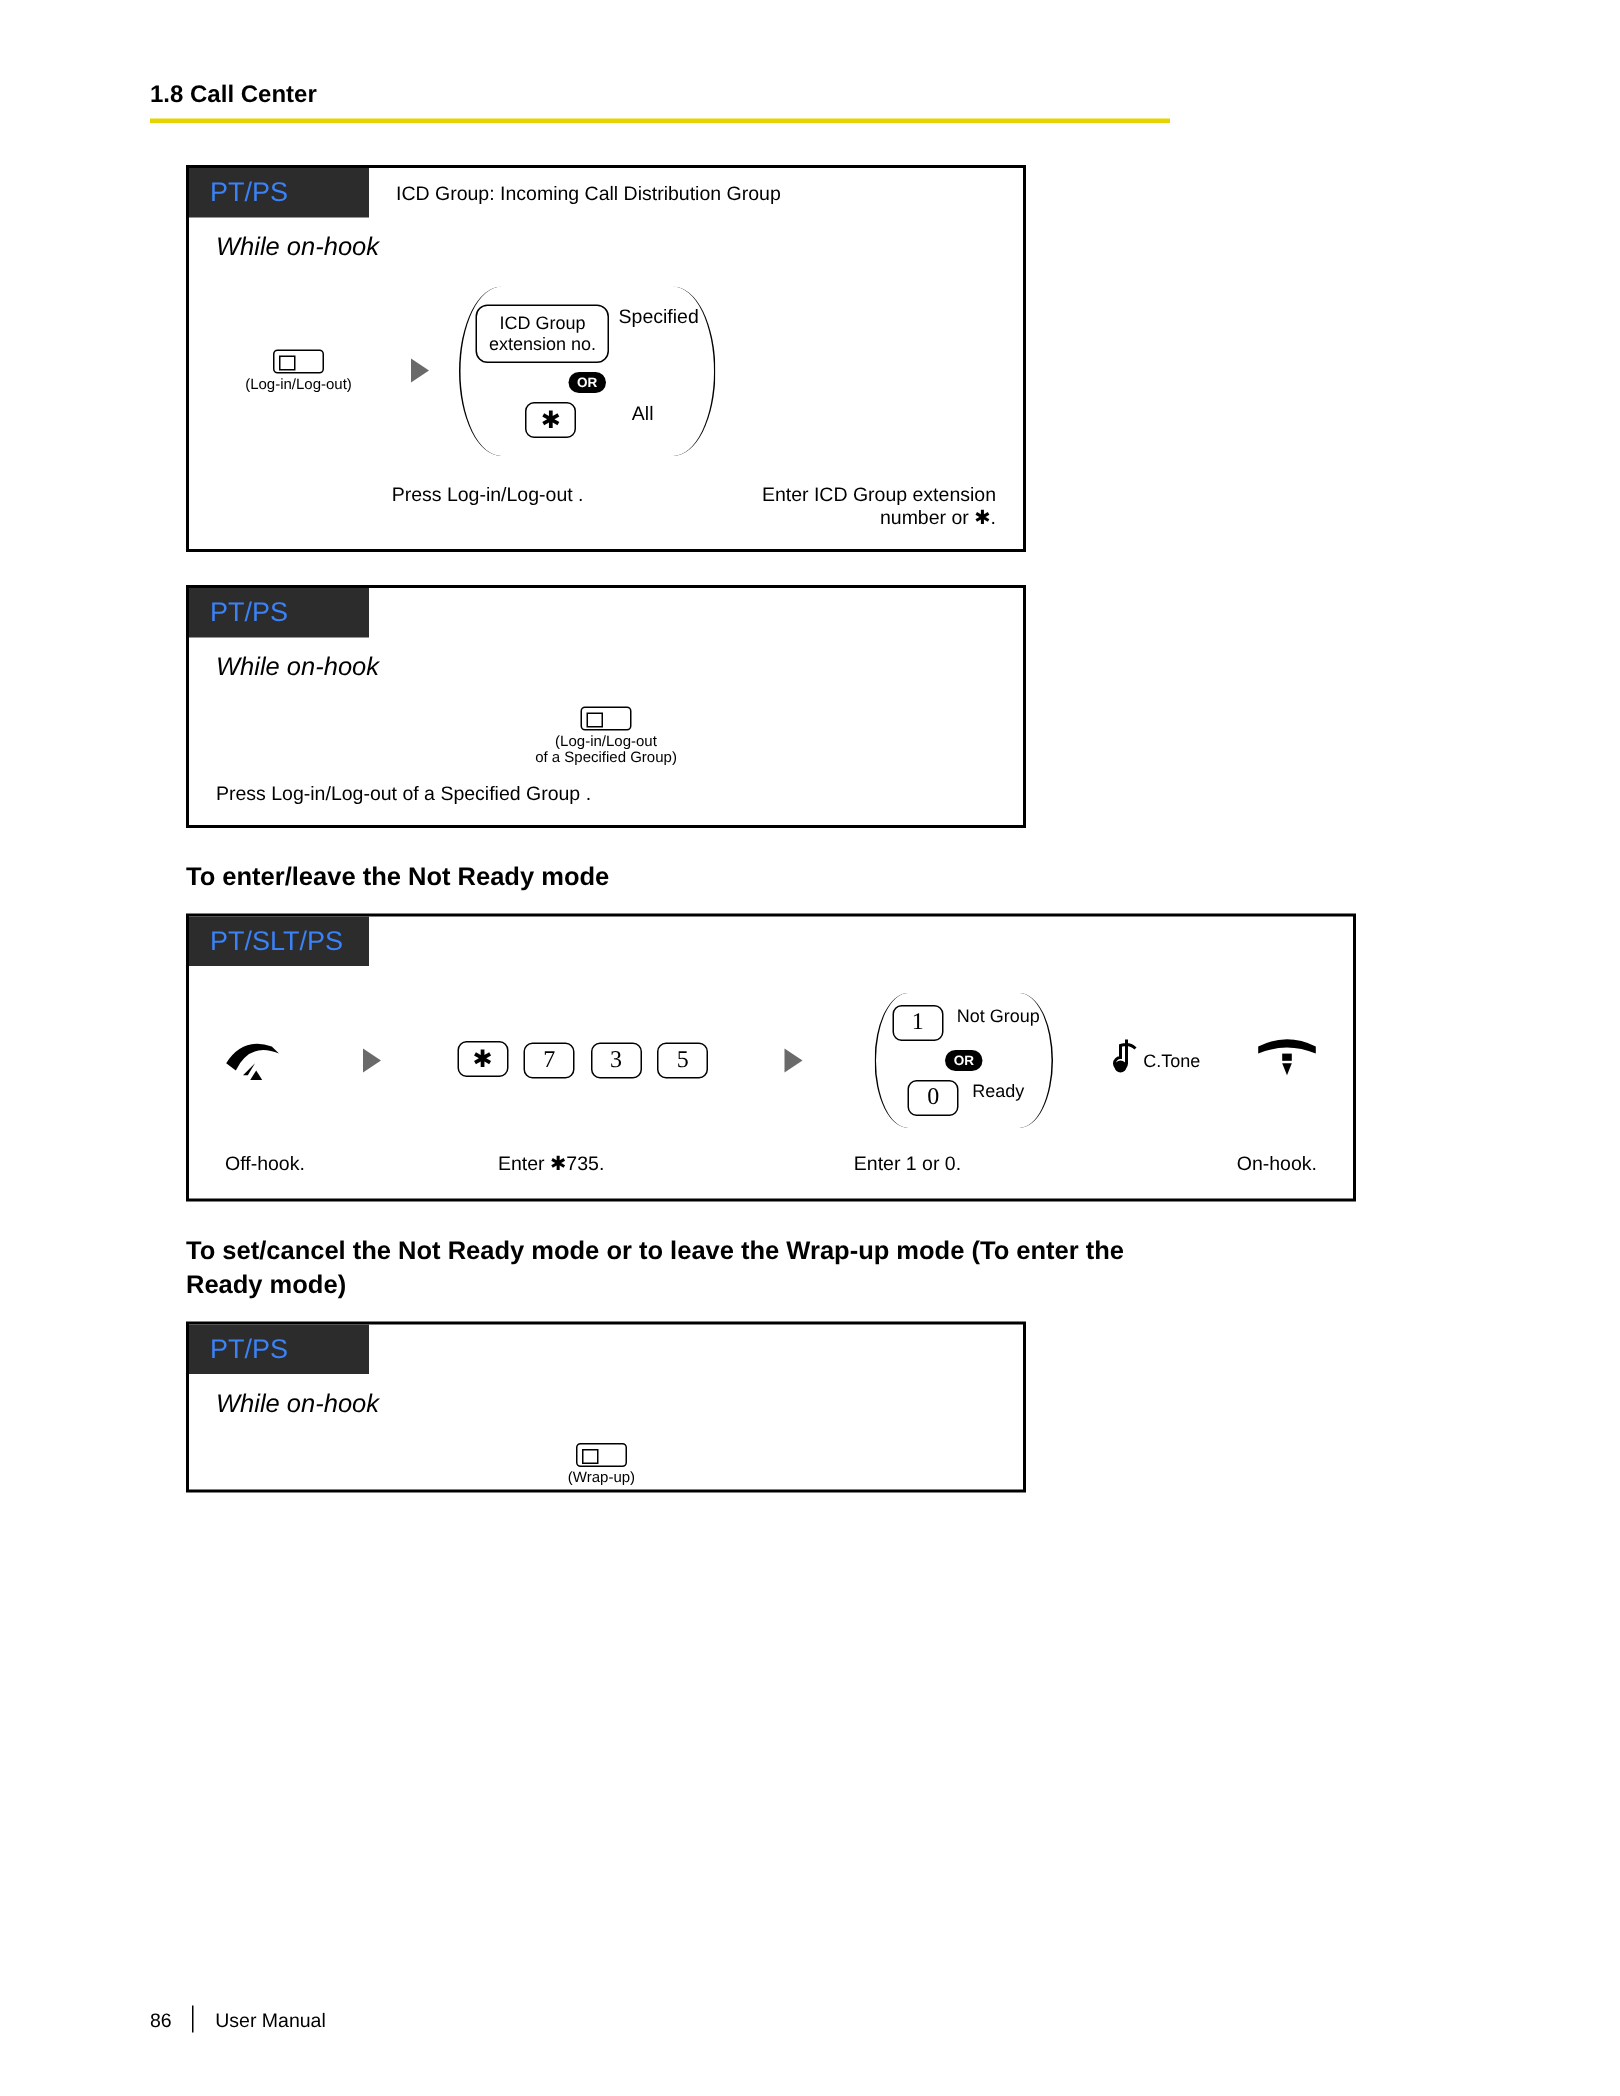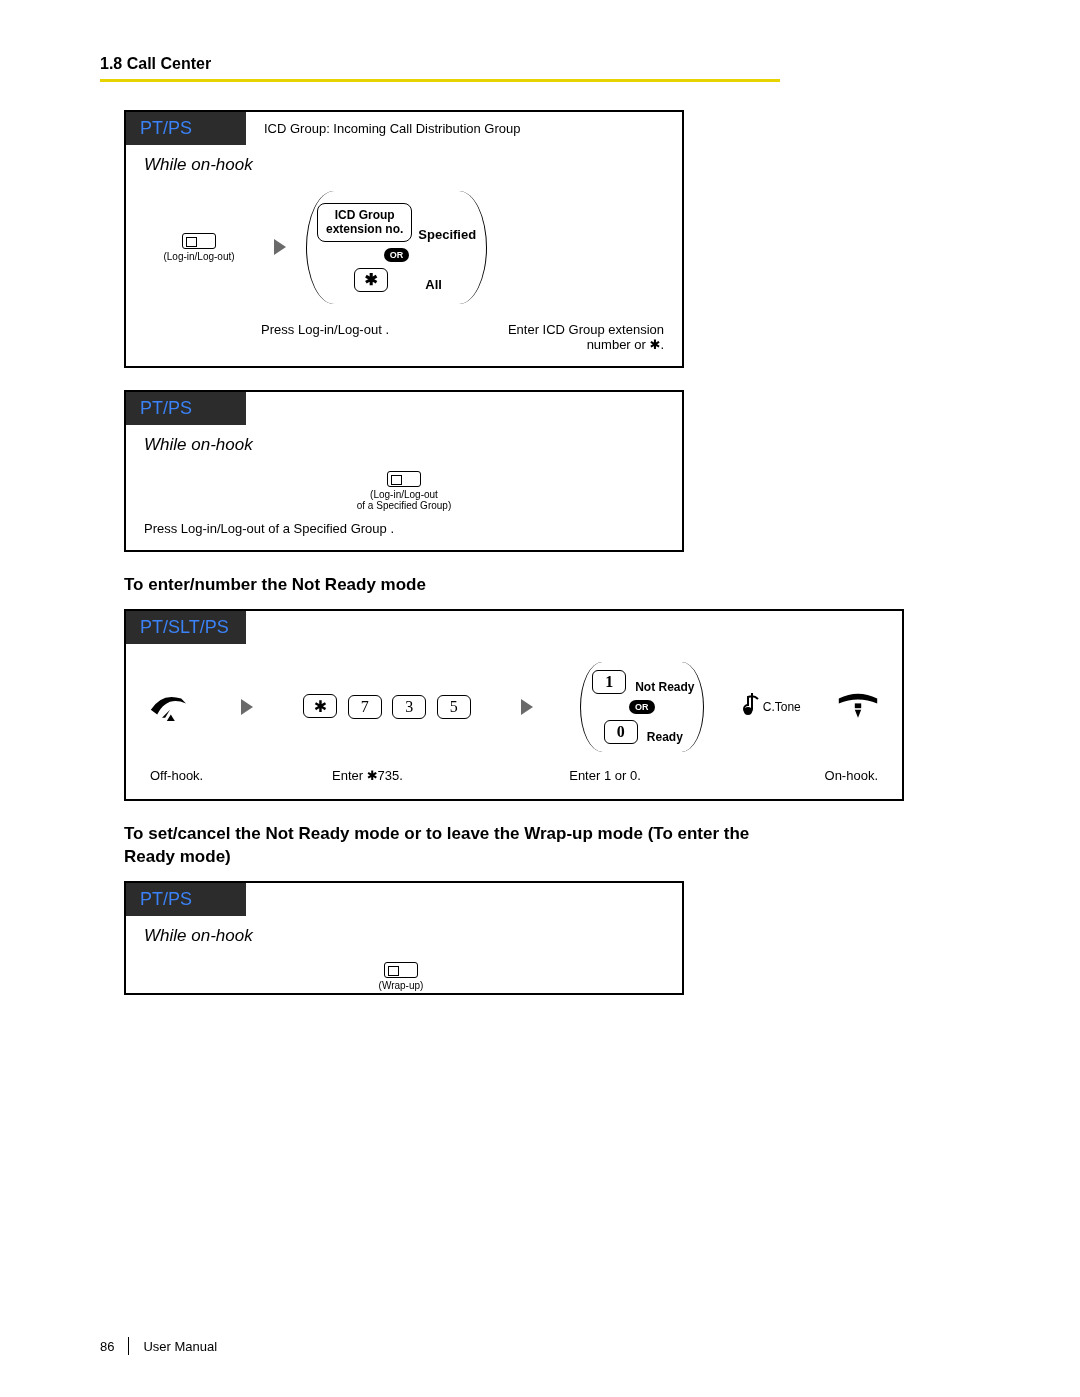--- a/index.html
+++ b/index.html
@@ -30,21 +30,21 @@
   .proc3 .diagram-area { padding: 18px 20px 6px 20px; }
   .flow { display: flex; align-items: center; justify-content: space-between; }
   .flow-step { display: flex; flex-direction: column; align-items: center; gap: 4px; }
   .phone-icon svg { width: 48px; height: 40px; }
   .ctone { display: flex; flex-direction: row; align-items: center; font-size: 12px; }
   .ctone svg { width: 26px; height: 28px; }
   .instr3 { display: flex; font-size: 13px; padding: 10px 24px 16px 24px; }
   .instr3 > div { flex: 1; text-align: left; }
   .footer { position: absolute; bottom: 42px; left: 100px; font-size: 13px; display: flex; align-items: center; gap: 14px; }
   .footer .sep { width: 1px; height: 18px; background: #000; }
-  .opt-row { display:flex; align-items:flex-end; gap:6px;font-weight:bold; }
+  .opt-row { display:flex; align-items:flex-start; gap:6px; }
 </style>
 </head>
 <body>
 
 <div class="page">
 
   <div class="section-header">1.8 Call Center</div>
   <div class="yellow-rule"></div>
 
   <div class="procedure-box">
@@ -91,21 +91,21 @@
     <div class="diagram-area" style="display:flex;justify-content:center;padding-bottom:4px;">
       <div class="icon-block" style="width:160px;">
         <div class="button-icon"></div>
         <div class="small-caption">(Log-in/Log-out</div>
         <div class="small-caption">of a Specified Group)</div>
       </div>
     </div>
     <div style="font-size:13px;padding:6px 18px 14px 18px;">Press Log-in/Log-out of a Specified Group    .</div>
   </div>
 
-  <div class="subheading">To enter/number the Not Ready mode</div>
+  <div class="subheading">To enter/leave the Not Ready mode</div>
 
   <div class="procedure-box proc3">
     <div class="tab">PT/SLT/PS</div>
     <div class="diagram-area">
       <div class="flow">
 
         <div class="flow-step">
           <span class="phone-icon">
             <svg viewBox="0 0 60 48">
                 <path d="M6 30 Q20 8 44 16 L50 22 Q26 12 14 36 Z" fill="#000"></path>
@@ -122,21 +122,21 @@
             <span class="key">7</span>
             <span class="key">3</span>
             <span class="key">5</span>
           </div>
         </div>
         <div class="arrow-right"></div>
 
         <div class="bracket-group" style="padding:8px 8px;">
           <div class="opt-row">
             <span class="key">1</span>
-            <span class="inline-label" style="font-size:12px;">Not Ready</span>
+            <span class="inline-label" style="font-size:12px;">Not Group</span>
           </div>
           <div class="or-pill">OR</div>
           <div class="opt-row">
             <span class="key">0</span>
             <span class="inline-label" style="font-size:12px;">Ready</span>
           </div>
         </div>
 
         <div class="ctone">
           <span>

